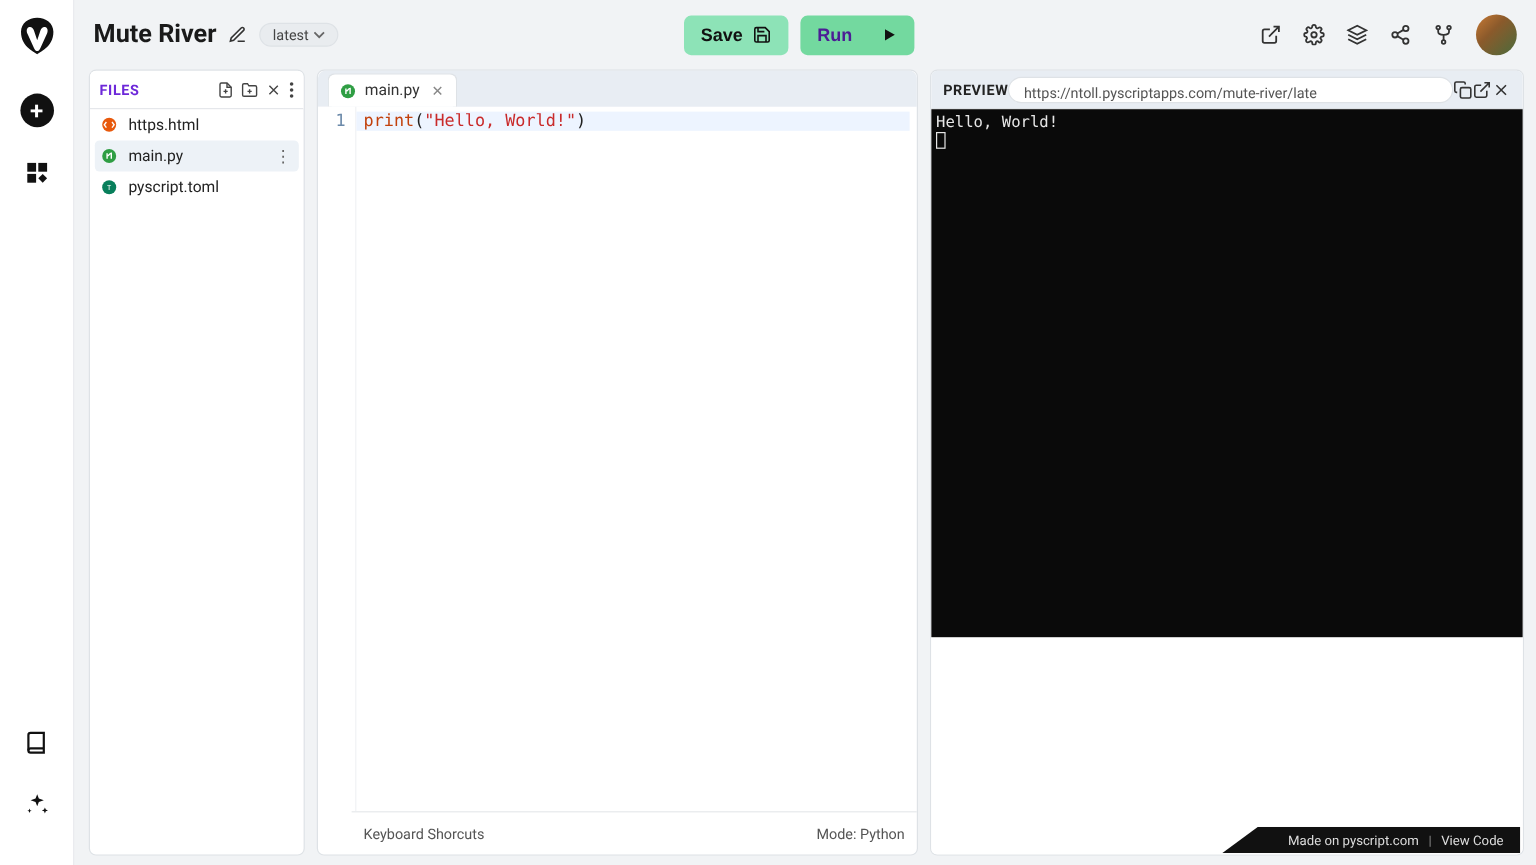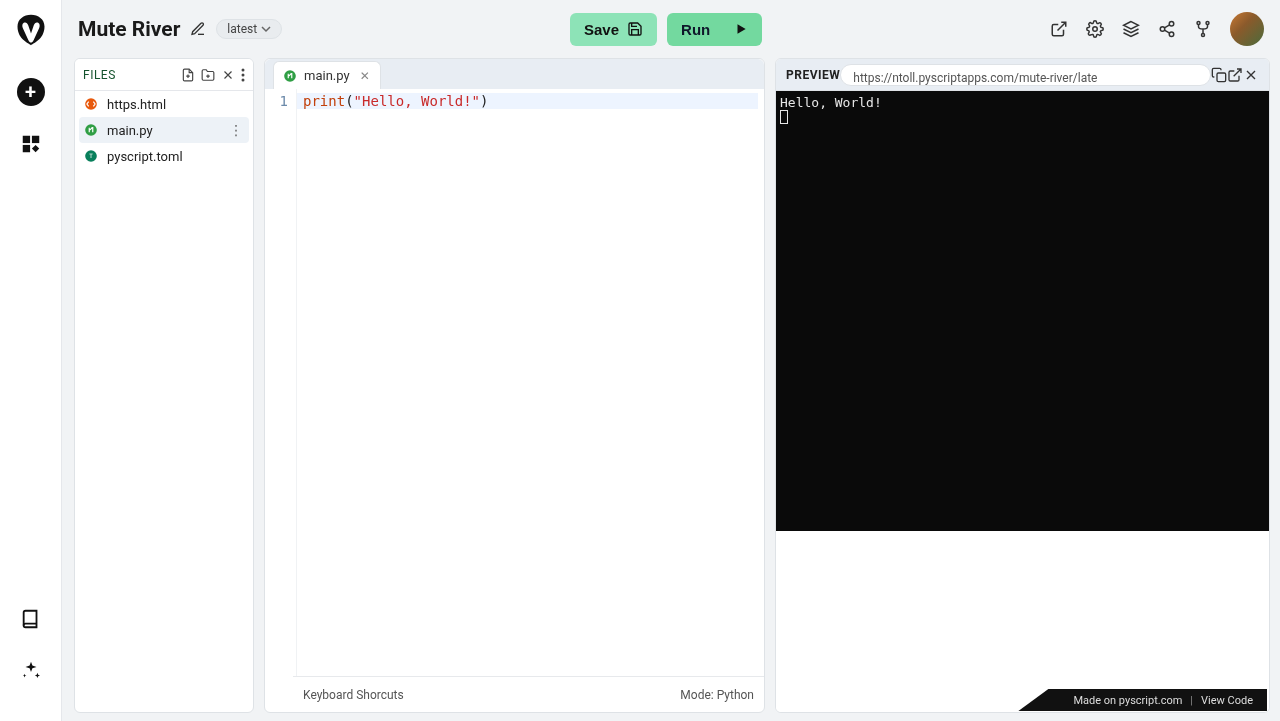--- a/index.html
+++ b/index.html
@@ -52,38 +52,38 @@
       display: flex; align-items: center; gap: 4px;
       color: #444;
     }
     .version-badge svg { width: 10px; height: 10px; }
     .top-center { flex: 1; display: flex; justify-content: center; gap: 10px; }
     .btn {
       padding: 8px 14px; border-radius: 6px; font-size: 15px; font-weight: 600;
       display: flex; align-items: center; gap: 8px; border: none; cursor: pointer;
     }
     .btn-save { background: #8de3b7; color: #111; }
-    .btn-run { background: #73d99f; color: #0f172a; gap: 24px; }
+    .btn-run { background: #73d99f; color: #4c1d95; gap: 24px; }
     .top-right { display: flex; align-items: center; gap: 18px; }
     .tr-icon { color: #333; cursor: pointer; display:flex; }
     .avatar { width: 34px; height: 34px; border-radius: 50%; overflow: hidden; background: linear-gradient(135deg, #c97a35 0%, #8b5a2b 40%, #4a6b3c 100%); }
 
     
     .workspace { flex: 1; display: flex; gap: 10px; padding: 0 10px 8px 12px; min-height: 0; }
 
     
     .files-panel {
       width: 180px; background: #fff; border: 1px solid #dee2e6; border-radius: 6px;
       display: flex; flex-direction: column; overflow: hidden;
     }
     .files-header {
       height: 32px; display: flex; align-items: center; padding: 0 8px;
       border-bottom: 1px solid #e5e7eb; gap: 6px; background:#fff;
     }
-    .files-title { font-size: 12px; font-weight: 400; letter-spacing: 0.5px; color: #14532d; }
+    .files-title { font-size: 12px; font-weight: 700; letter-spacing: 0.5px; color: #6d28d9; }
     .files-header-spacer { flex: 1; }
     .fh-icon { color: #444; cursor: pointer; display:flex; }
     .file-list { flex: 1; overflow: auto; }
     .file-row {
       height: 26px; display: flex; align-items: center; padding: 0 8px;
       font-size: 13px; color: #222; gap: 8px; cursor: pointer; position: relative;
     }
     .file-row.active { background: #edf2f7; border-radius: 4px; margin: 0 4px; padding: 0 4px; }
     .file-row.active::after {
       content: "⋮"; position: absolute; right: 6px; color: #666; font-size: 14px;

